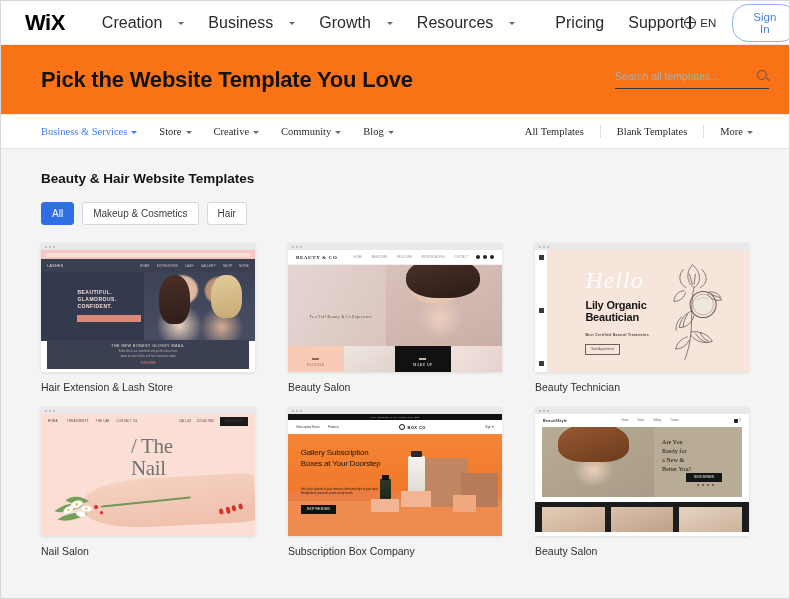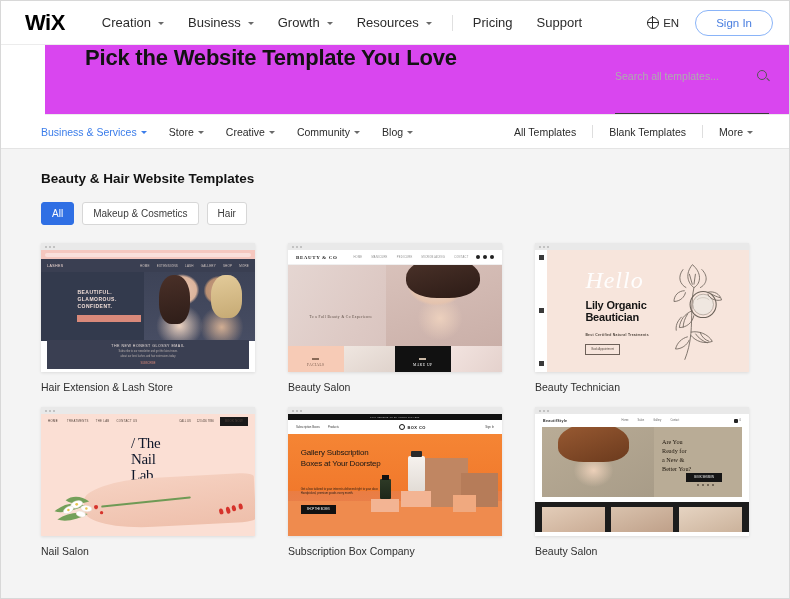--- a/index.html
+++ b/index.html
@@ -25,22 +25,22 @@
     display: flex;
     align-items: center;
     padding: 0 16px 0 24px;
   }
   .logo {
     font-size: 22px; font-weight: 700; letter-spacing: -0.5px;
     color: #000; margin-right: 37px; line-height: 1;
   }
   .navitems { display: flex; align-items: center; gap: 24px; }
   .navlink {
-    font-size: 13px; color: #2b2b2b; white-space: nowrap;
-    display: flex; align-items: center; gap: 7px; cursor: pointer;
+    font-size: 16px; color: #2b2b2b; white-space: nowrap;
+    display: flex; align-items: center; gap: 16px; cursor: pointer;
   }
   .caret {
     display: inline-block; width: 0; height: 0;
     border-left: 3px solid transparent; border-right: 3px solid transparent;
     border-top: 3.5px solid #6a6a6a; margin-top: 1px;
   }
   .vdiv { width: 1px; height: 16px; background: #e0e0e0; margin: 0 20px; }
   .spacer { flex: 1; }
   .lang {
     display: flex; align-items: center; gap: 4px;
@@ -60,25 +60,24 @@
   }
   .signin {
     border: 1px solid #8ab4f8; color: #4a7fe0; background: #fff;
     font-size: 11.5px; border-radius: 16px;
     padding: 6px 20px; cursor: pointer;
     font-family: "Liberation Sans", sans-serif;
   }
 
   
   .titlebar {
-    height: 70px; background: #d946ef;
-    display: flex; 
+    height: 70px; background: #f97316;
+    display: flex; align-items: center;
     padding: 0 20px 0 40px;
     border-bottom: 1px solid #ececec;
-    margin-left: 44px;
   }
   .pagetitle { font-size: 22px; font-weight: 700; color: #131313; letter-spacing: -0.2px; }
   .searchwrap {
     margin-left: auto; width: 154px;
     border-bottom: 1px solid #3a3a3a;
     display: flex; align-items: center; padding-bottom: 6px;
   }
   .searchwrap input {
     flex: 1; border: 0; outline: 0; font-size: 10.5px; color: #333;
     background: transparent; font-family: "Liberation Sans", sans-serif;
@@ -95,21 +94,21 @@
   }
 
   
   .catbar {
     height: 34px; background: #fff; border-bottom: 1px solid #e4e4e4;
     display: flex; align-items: center; padding: 0 20px 0 40px;
   }
   .catitems { display: flex; align-items: center; gap: 22px; }
   .catlink {
     font-size: 10.5px; color: #2b2b2b; display: flex;
-    align-items: center; gap: 4px; cursor: pointer; white-space: nowrap;
+    align-items: center; gap: 4px; cursor: pointer; white-space: nowrap; font-family: Liberation Serif, serif;
   }
   .catlink.active { color: #3b7dea; }
   .catlink.active .caret { border-top-color: #3b7dea; }
   .catright { margin-left: auto; display: flex; align-items: center; }
   .catright .catlink { margin: 0 16px; }
   .sdiv { width: 1px; height: 13px; background: #dedede; }
 
   
   .content {
     background: #f4f4f4;
@@ -279,22 +278,22 @@
   .c4-body { height: 122px; background: #fbdfd4; position: relative; overflow: hidden; }
   .c4-nav { height: 14px; display: flex; align-items: center; padding: 0 7px; }
   .c4-nav .lg { font-size: 2.8px; color: #3a2b24; letter-spacing:.4px;}
   .c4-nav .mn { display: flex; gap: 7px; margin-left: 9px; }
   .c4-nav .mn span { font-size: 2.8px; color: #53443c; letter-spacing:.3px; }
   .c4-nav .rt { margin-left: auto; display: flex; align-items:center; gap: 6px; }
   .c4-nav .rt span { font-size: 2.8px; color: #53443c; }
   .c4-book { background: #1a1a1a; color: #fff; font-size: 2.6px; padding: 2.5px 5px; letter-spacing:.3px;}
   .c4-title {
     position: absolute; left: 42%; top: 17%;
-    font-family: "Liberation Serif", serif; font-size: 15px;
-    color: #0f172a; line-height: 1.08; letter-spacing: -0.3px;
+    font-family: "Liberation Serif", serif; font-size: 21px;
+    color: #737373; line-height: 1.08; letter-spacing: -0.3px;
   }
   .c4-arm {
     position: absolute; left: 20%; right: 0; bottom: 8%; height: 40%;
     background: linear-gradient(175deg, #f6d2c2 0%, #eebfab 100%);
     border-radius: 40% 8% 8% 40%;
     transform: rotate(-3deg);
   }
   .c4-nails { position: absolute; right: 6%; bottom: 19%; display:flex; gap: 2.5px; transform: rotate(-14deg); }
   .c4-nails i { width: 4px; height: 5.5px; background: #d6332b; border-radius: 50% 50% 40% 40%; display:block; }
   .c4-nails i:nth-child(2){ height:6.5px; }

